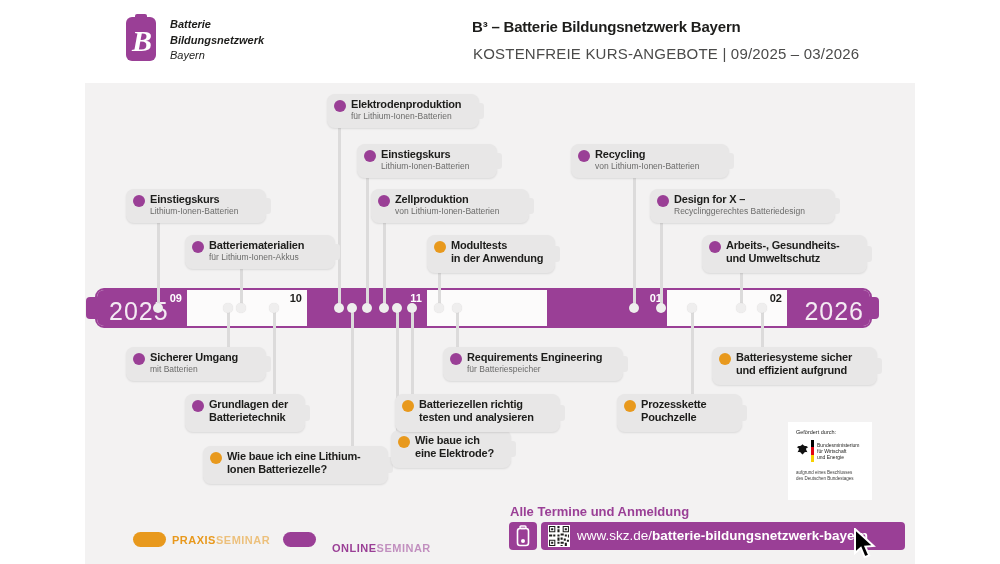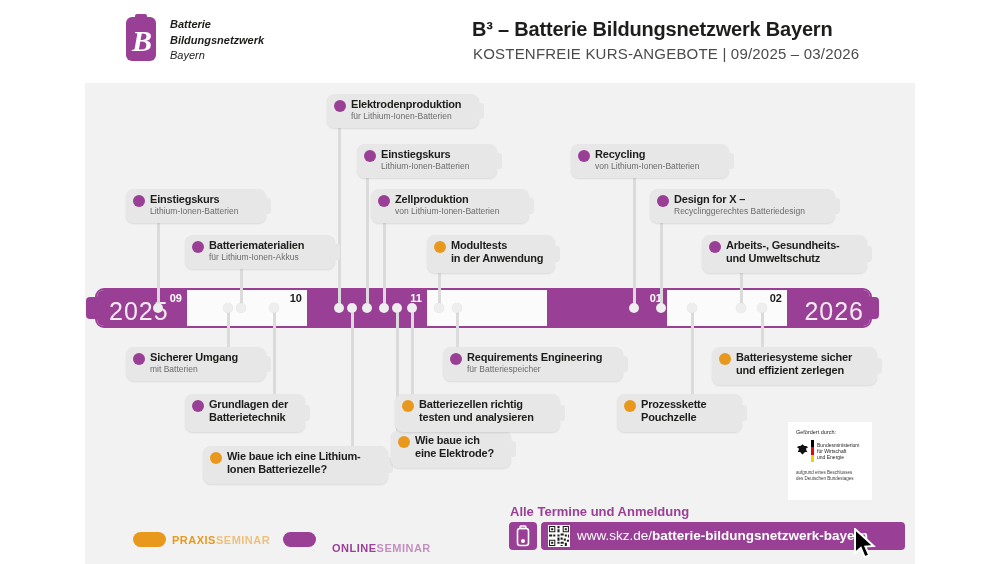--- a/index.html
+++ b/index.html
@@ -2,21 +2,21 @@
 <html><head>
 <meta charset="utf-8">
 <style>
   html,body{margin:0;padding:0;background:#fff;}
   #stage{position:relative;width:1000px;height:564px;background:#ffffff;overflow:hidden;
          font-family:"Liberation Sans",sans-serif;color:#1d1d1b;}
   
   .logo-box{position:absolute;left:124px;top:14px;}
   .logo-text{position:absolute;left:170px;top:17px;font-size:11px;line-height:15.5px;font-style:italic;}
   .logo-text .b{font-weight:bold;}
-  .page-title{position:absolute;left:472px;top:18px;font-size:20px;font-weight:bold;letter-spacing:-0.2px;}
+  .page-title{position:absolute;left:472px;top:18px;font-size:15px;font-weight:bold;letter-spacing:-0.2px;}
   .page-subtitle{position:absolute;left:473px;top:45px;font-size:15px;color:#4b4b4a;letter-spacing:0.2px;}
   
   .panel{position:absolute;left:85px;top:83px;width:830px;height:481px;background:#f3f2f2;}
   
   .bar{position:absolute;left:95px;top:288px;width:777px;height:40px;background:#fcfbfb;
        border:2px solid #9a3f96;border-radius:9px;box-sizing:border-box;overflow:hidden;z-index:1;}
   .seg{position:absolute;top:0;bottom:0;}
   .seg.p{background:#9a3f96;}
   .seg-month{position:absolute;top:2px;right:5px;font-size:11px;font-weight:bold;color:#1d1d1b;}
   .seg.p .seg-month{color:#ffffff;}
@@ -227,21 +227,21 @@
     <div class="cs">für Batteriespeicher</div>
   </div>
   <div class="card praxis" style="left:617px;top:394px;width:125px;height:38px;">
     <span class="dot"></span>
     <div class="ct">Prozesskette</div>
     <div class="ct">Pouchzelle</div>
   </div>
   <div class="card praxis" style="left:712px;top:347px;width:165px;height:38px;">
     <span class="dot"></span>
     <div class="ct">Batteriesysteme sicher</div>
-    <div class="ct">und effizient zerlegen</div>
+    <div class="ct">und effizient aufgrund</div>
   </div>
 
   <div class="pill orange"></div>
   <div class="legend-label praxis"><span>PRAXIS</span><span class="rest">SEMINAR</span></div>
   <div class="pill purple"></div>
   <div class="legend-label online"><span>ONLINE</span><span class="rest">SEMINAR</span></div>
 
   <div class="cta">Alle Termine und Anmeldung</div>
   <div class="battery-tile">
     <svg width="28" height="28" viewBox="0 0 28 28">

